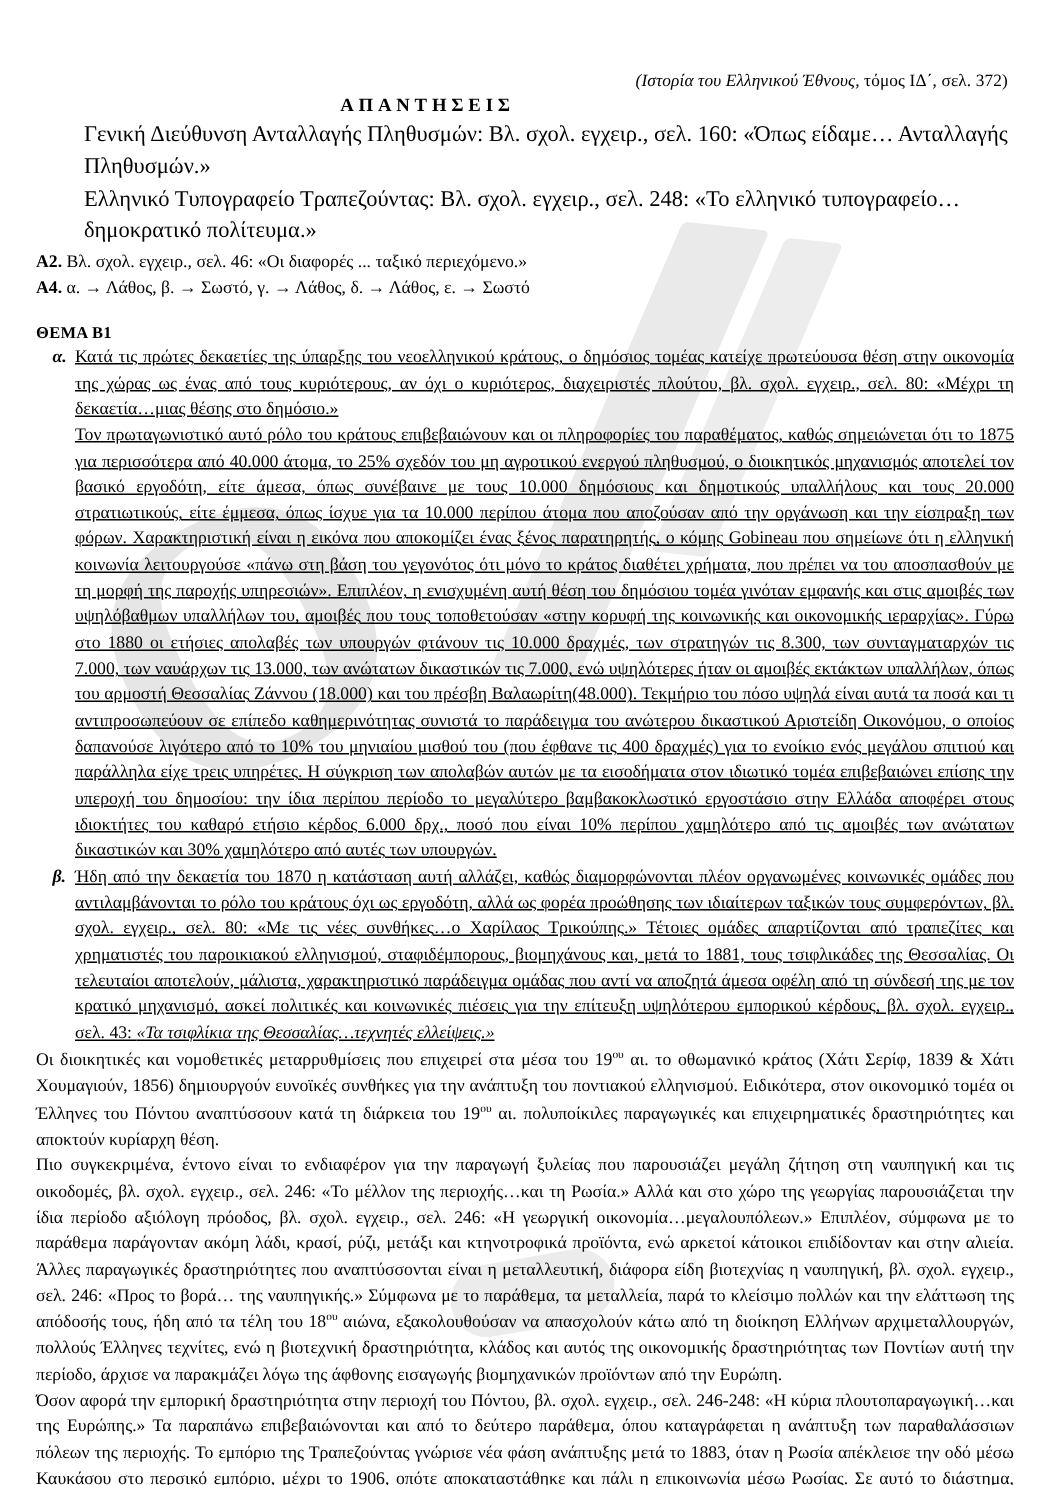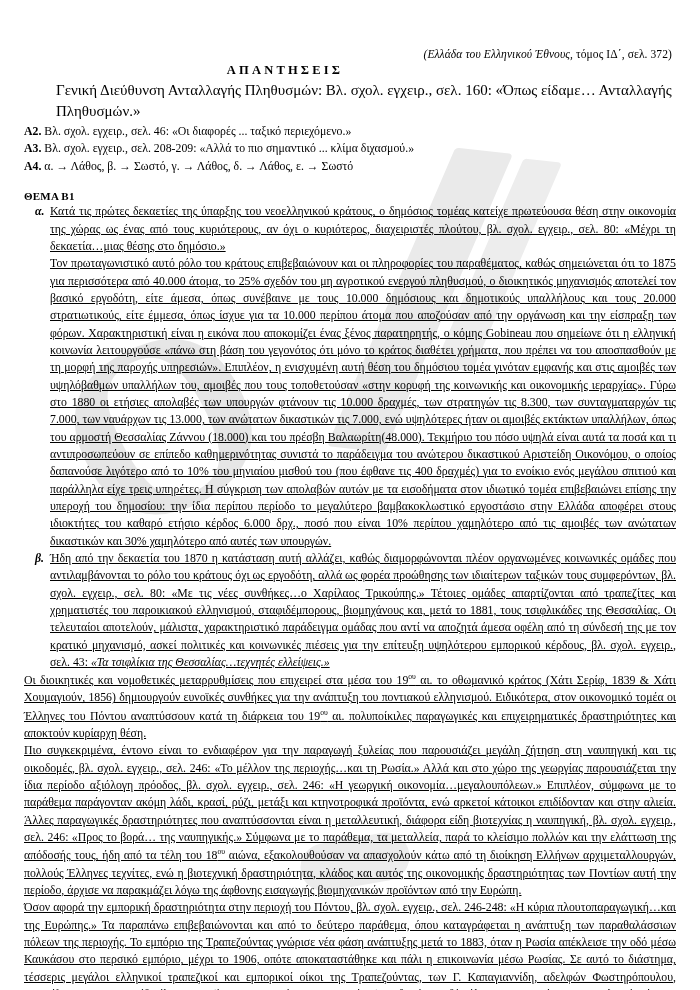--- a/index.html
+++ b/index.html
@@ -142,54 +142,53 @@
     text-align: justify;
     margin: 0;
     text-indent: 0;
     text-decoration: underline;
   }
   .para-plain {
     font-size: 11.8px;
     line-height: 1.47;
     text-align: justify;
     margin: 0;
-    text-decoration: underline;
   }
   .ital { font-style: italic; }
   sup.ord { font-size: 7.6px; vertical-align: super; }
 </style>
 </head>
 <body>
 
 <div class="page">
 
   <div class="watermark wm-o">O</div>
   <div class="watermark wm-slash"></div>
   <div class="watermark wm-slash2"></div>
   <div class="watermark wm-dot"></div>
 
   <div class="content">
 
     <div class="source-line">
-      <span>(Ελλάδα του Ελληνικού Έθνους,</span><span class="plain"> τόμος ΙΔ΄, σελ. 372)</span>
+      <span>(Ιστορία του Ελληνικού Έθνους,</span><span class="plain"> τόμος ΙΔ΄, σελ. 372)</span>
     </div>
 
     <div class="answers-title">ΑΠΑΝΤΗΣΕΙΣ</div>
 
     <p class="ans-sub">
       <span class="term">Γενική Διεύθυνση Ανταλλαγής Πληθυσμών:</span><span> Βλ. σχολ. εγχειρ., σελ. 160: «Όπως είδαμε… Ανταλλαγής Πληθυσμών.»</span>
     </p>
+    <p class="ans-sub">
+      <span class="term">Ελληνικό Τυπογραφείο Τραπεζούντας:</span><span> Βλ. σχολ. εγχειρ., σελ. 248: «Το ελληνικό τυπογραφείο…δημοκρατικό πολίτευμα.»</span>
+    </p>
 
     <p class="ans">
       <span class="lbl">Α2.</span><span> Βλ. σχολ. εγχειρ., σελ. 46: «Οι διαφορές ... ταξικό περιεχόμενο.»</span>
     </p>
 
-    <p class="ans">
-      <span class="lbl">Α3.</span><span> Βλ. σχολ. εγχειρ., σελ. 208-209: «Αλλά το πιο σημαντικό ... κλίμα διχασμού.»</span>
-    </p>
 
     <p class="ans">
       <span class="lbl">Α4.</span>
       <span>α. → Λάθος, β. → Σωστό, γ. → Λάθος, δ. → Λάθος, ε. → Σωστό</span>
     </p>
 
     <div class="theme-head">ΘΕΜΑ Β1</div>
 
     <div class="lettered">
       <div class="marker">α.</div>

